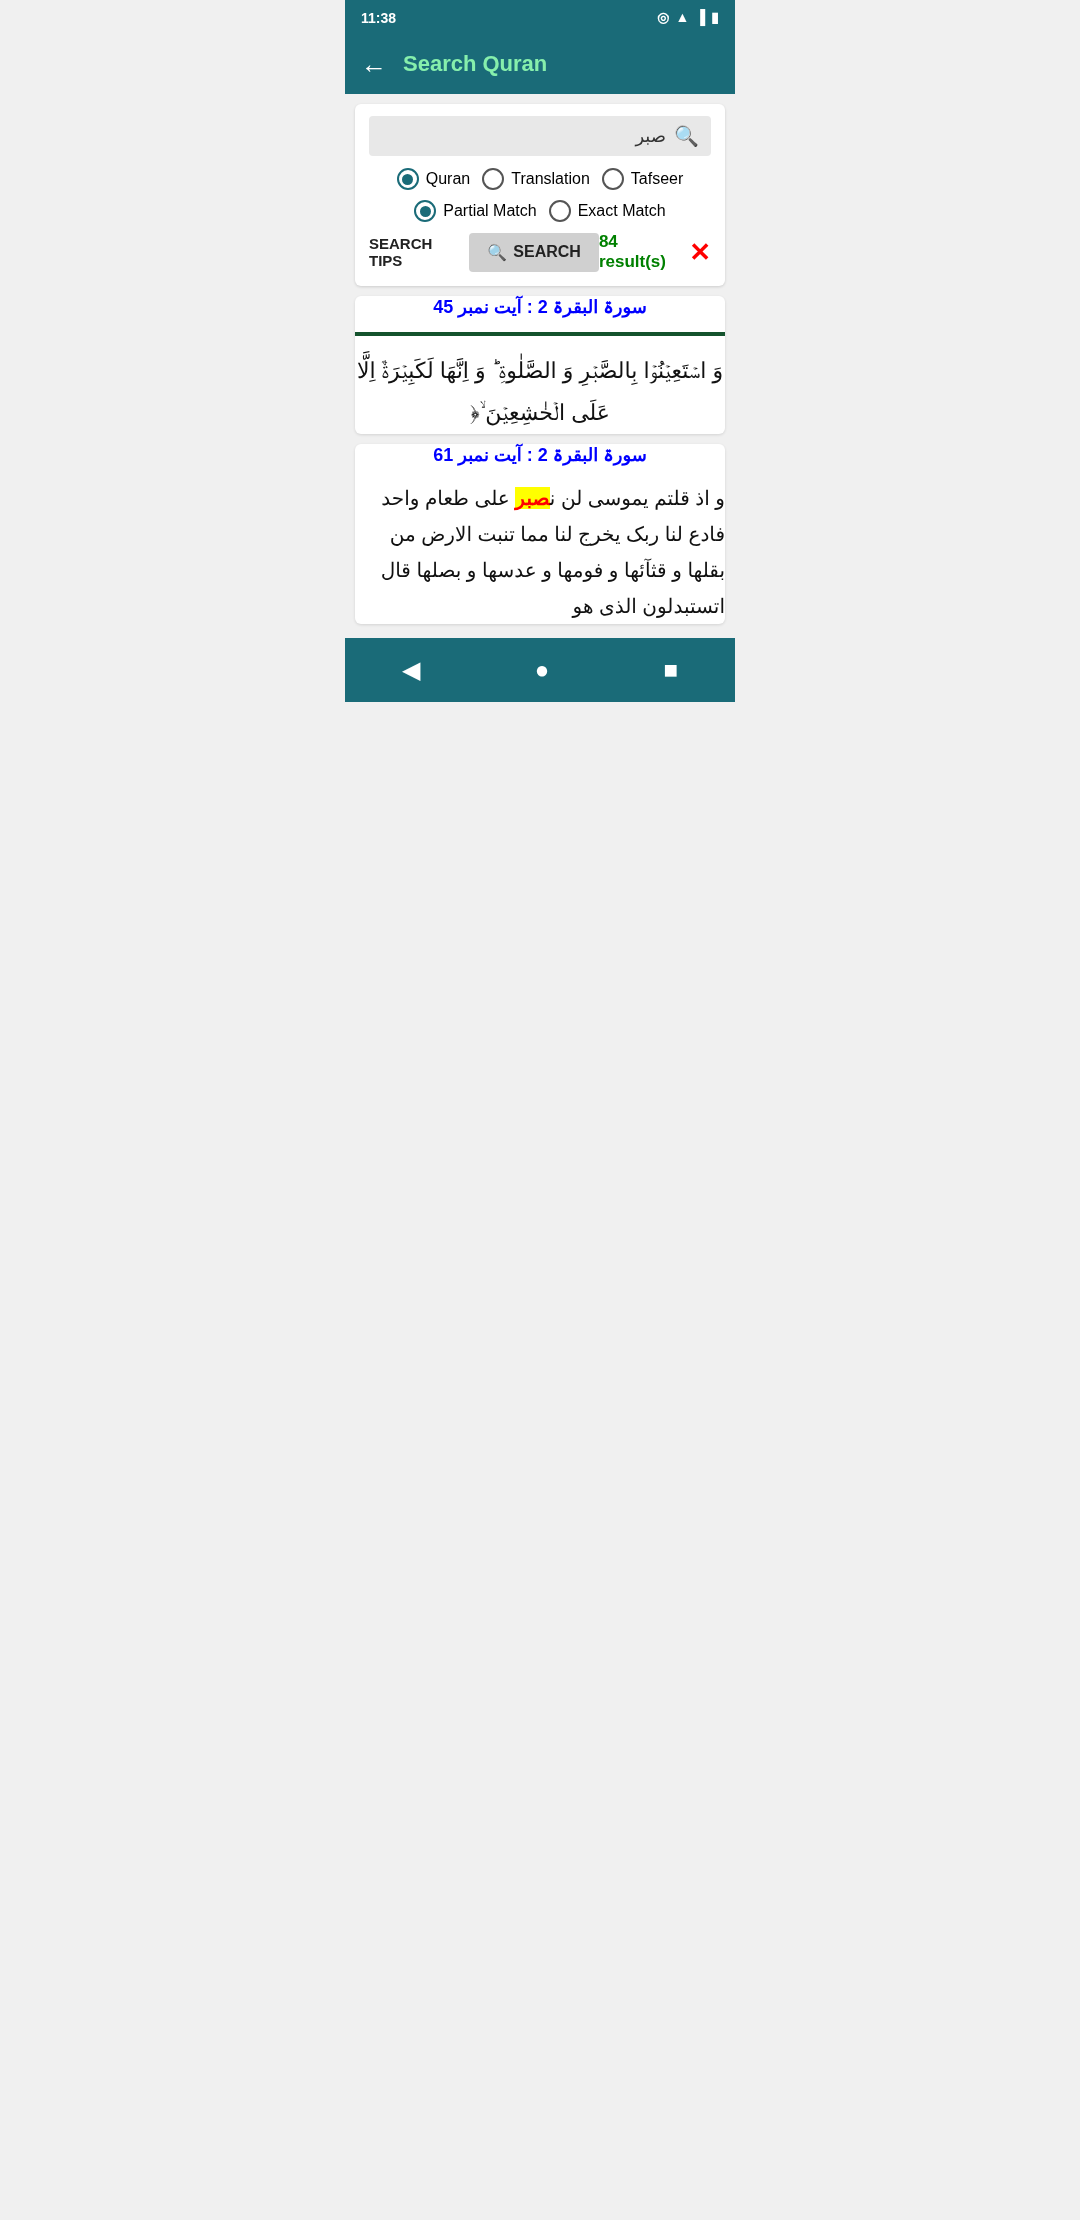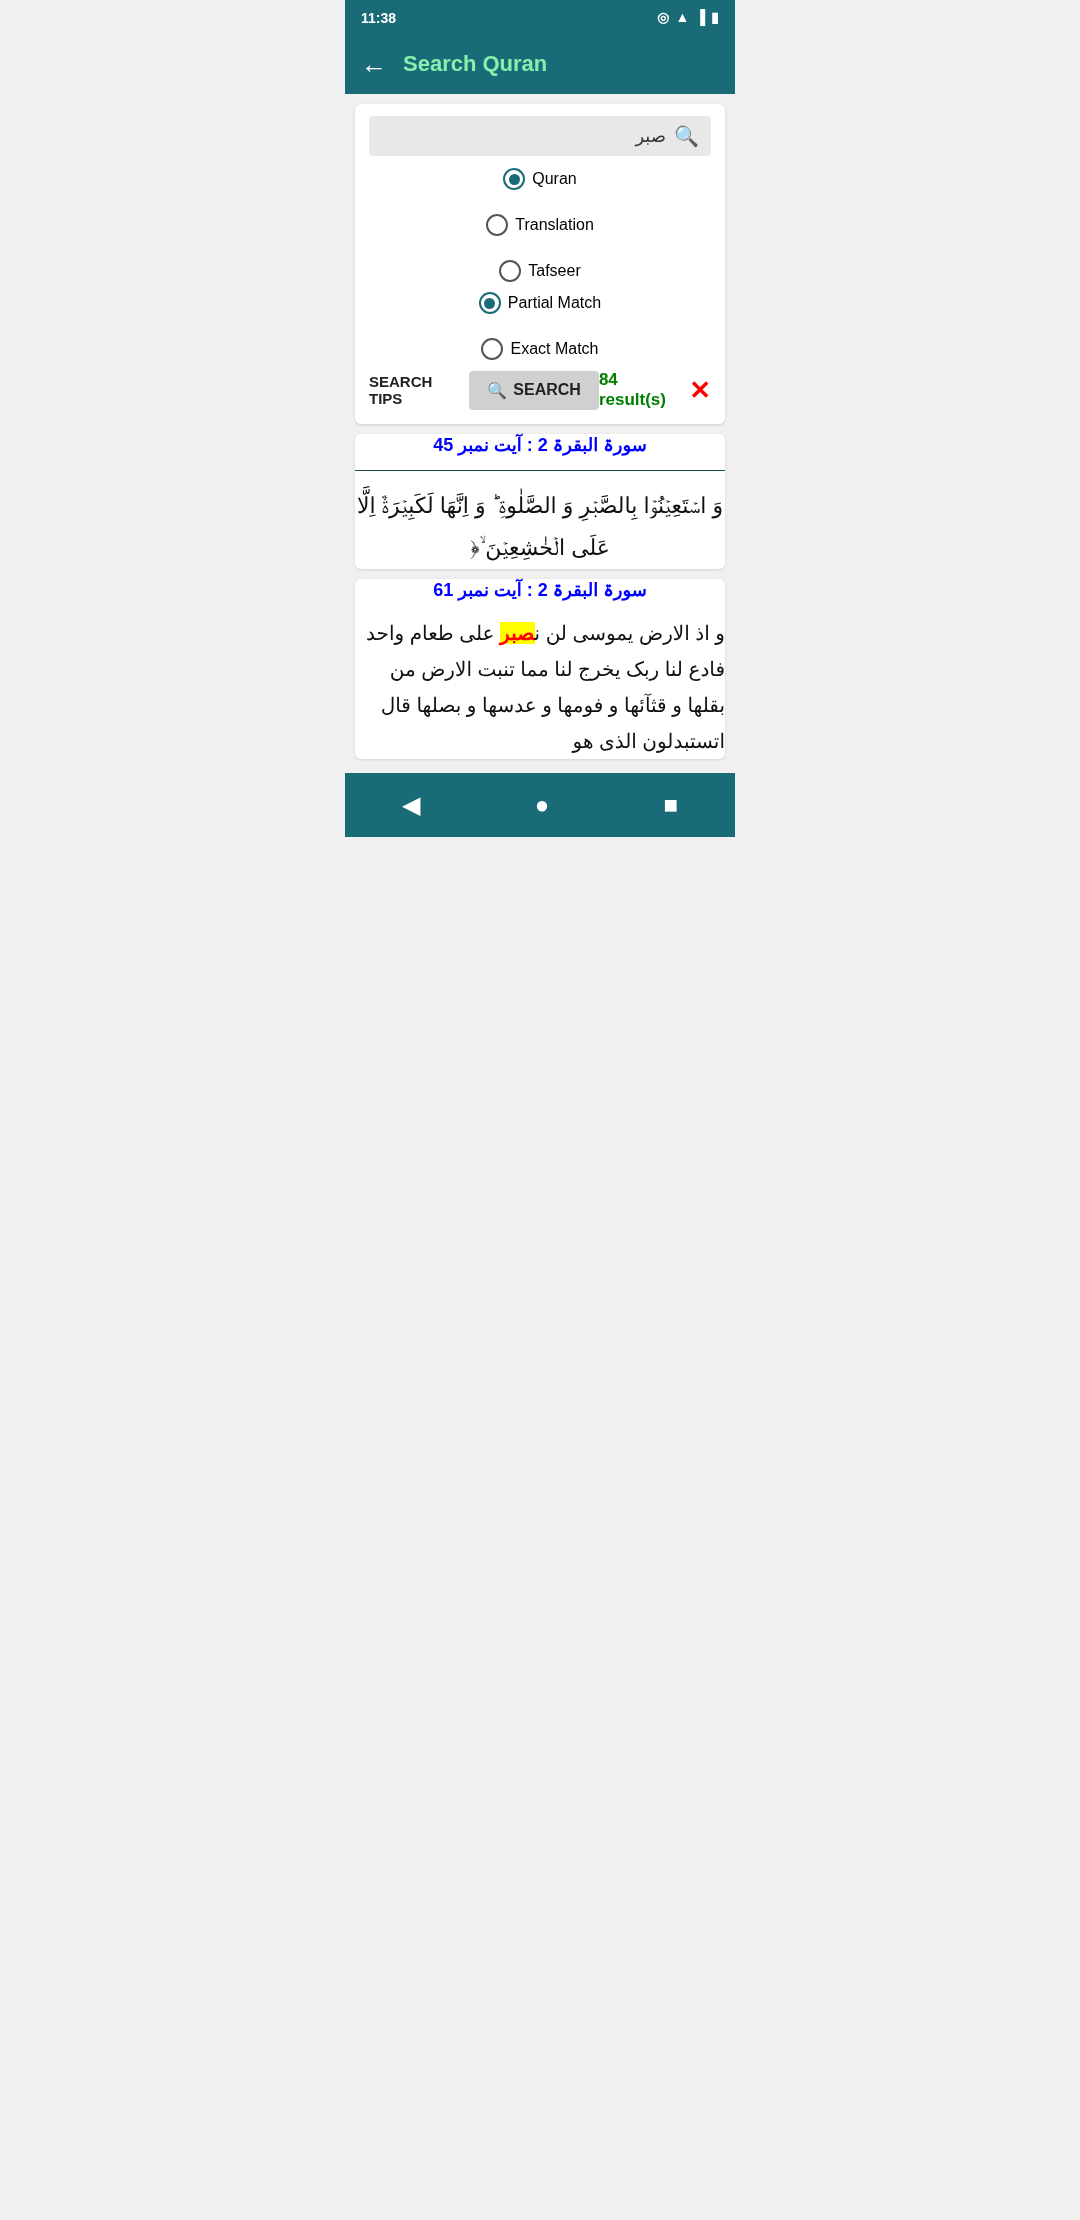--- a/index.html
+++ b/index.html
@@ -81,23 +81,22 @@
       font-size: 20px;
       color: #555;
       margin-left: 8px;
     }
 
     
     .radio-row {
       display: flex;
       justify-content: center;
       align-items: center;
-      gap: 24px;
+      gap: 12px;
       margin-bottom: 10px;
-      flex-direction: column;
     }
     .radio-item {
       display: flex;
       align-items: center;
       gap: 7px;
       font-size: 16px;
       cursor: pointer;
     }
     .radio-circle {
       width: 22px;
@@ -193,21 +192,21 @@
       color: red;
       font-weight: bold;
     }
 
     .verse-arabic {
       text-align: center;
       direction: rtl;
       font-size: 22px;
       line-height: 1.9;
       color: #111;
-      border-top: 1px solid #14532d;
+      border-top: 4px solid #14532d;
       padding-top: 14px;
     }
 
     
     .bottom-nav {
       background: #1a6b78;
       display: flex;
       justify-content: space-around;
       align-items: center;
       padding: 12px 0;
@@ -284,21 +283,21 @@
 </div>
 
 <div class="result-card">
   <div class="verse-ref">سورۃ البقرۃ 2 : آیت نمبر 45</div>
   <div class="verse-arabic">وَ اسۡتَعِیۡنُوۡا بِالصَّبۡرِ وَ الصَّلٰوۃِ ؕ وَ اِنَّھَا لَکَبِیۡرَۃٌ اِلَّا عَلَی الۡخٰشِعِیۡنَ ۙ﴿</div>
 </div>
 
 <div class="result-card">
   <div class="verse-ref">سورۃ البقرۃ 2 : آیت نمبر 61</div>
   <div class="verse-urdu">
-    <span>و اذ الارض یموسی لن ن</span><span class="highlight-yellow">صبر</span><span> علی طعام واحد فادع لنا ربک یخرج لنا مما تنبت الارض من بقلھا و قثآئھا و فومھا و عدسھا و بصلھا قال اتستبدلون الذی ھو</span>
+    <span>و اذ قلتم یموسی لن ن</span><span class="highlight-yellow">صبر</span><span> علی طعام واحد فادع لنا ربک یخرج لنا مما تنبت الارض من بقلھا و قثآئھا و فومھا و عدسھا و بصلھا قال اتستبدلون الذی ھو</span>
   </div>
 </div>
 
 <div class="bottom-nav">
   <span class="nav-btn">◀</span>
   <span class="nav-btn">●</span>
   <span class="nav-btn">■</span>
 </div>
 
 </body></html>

